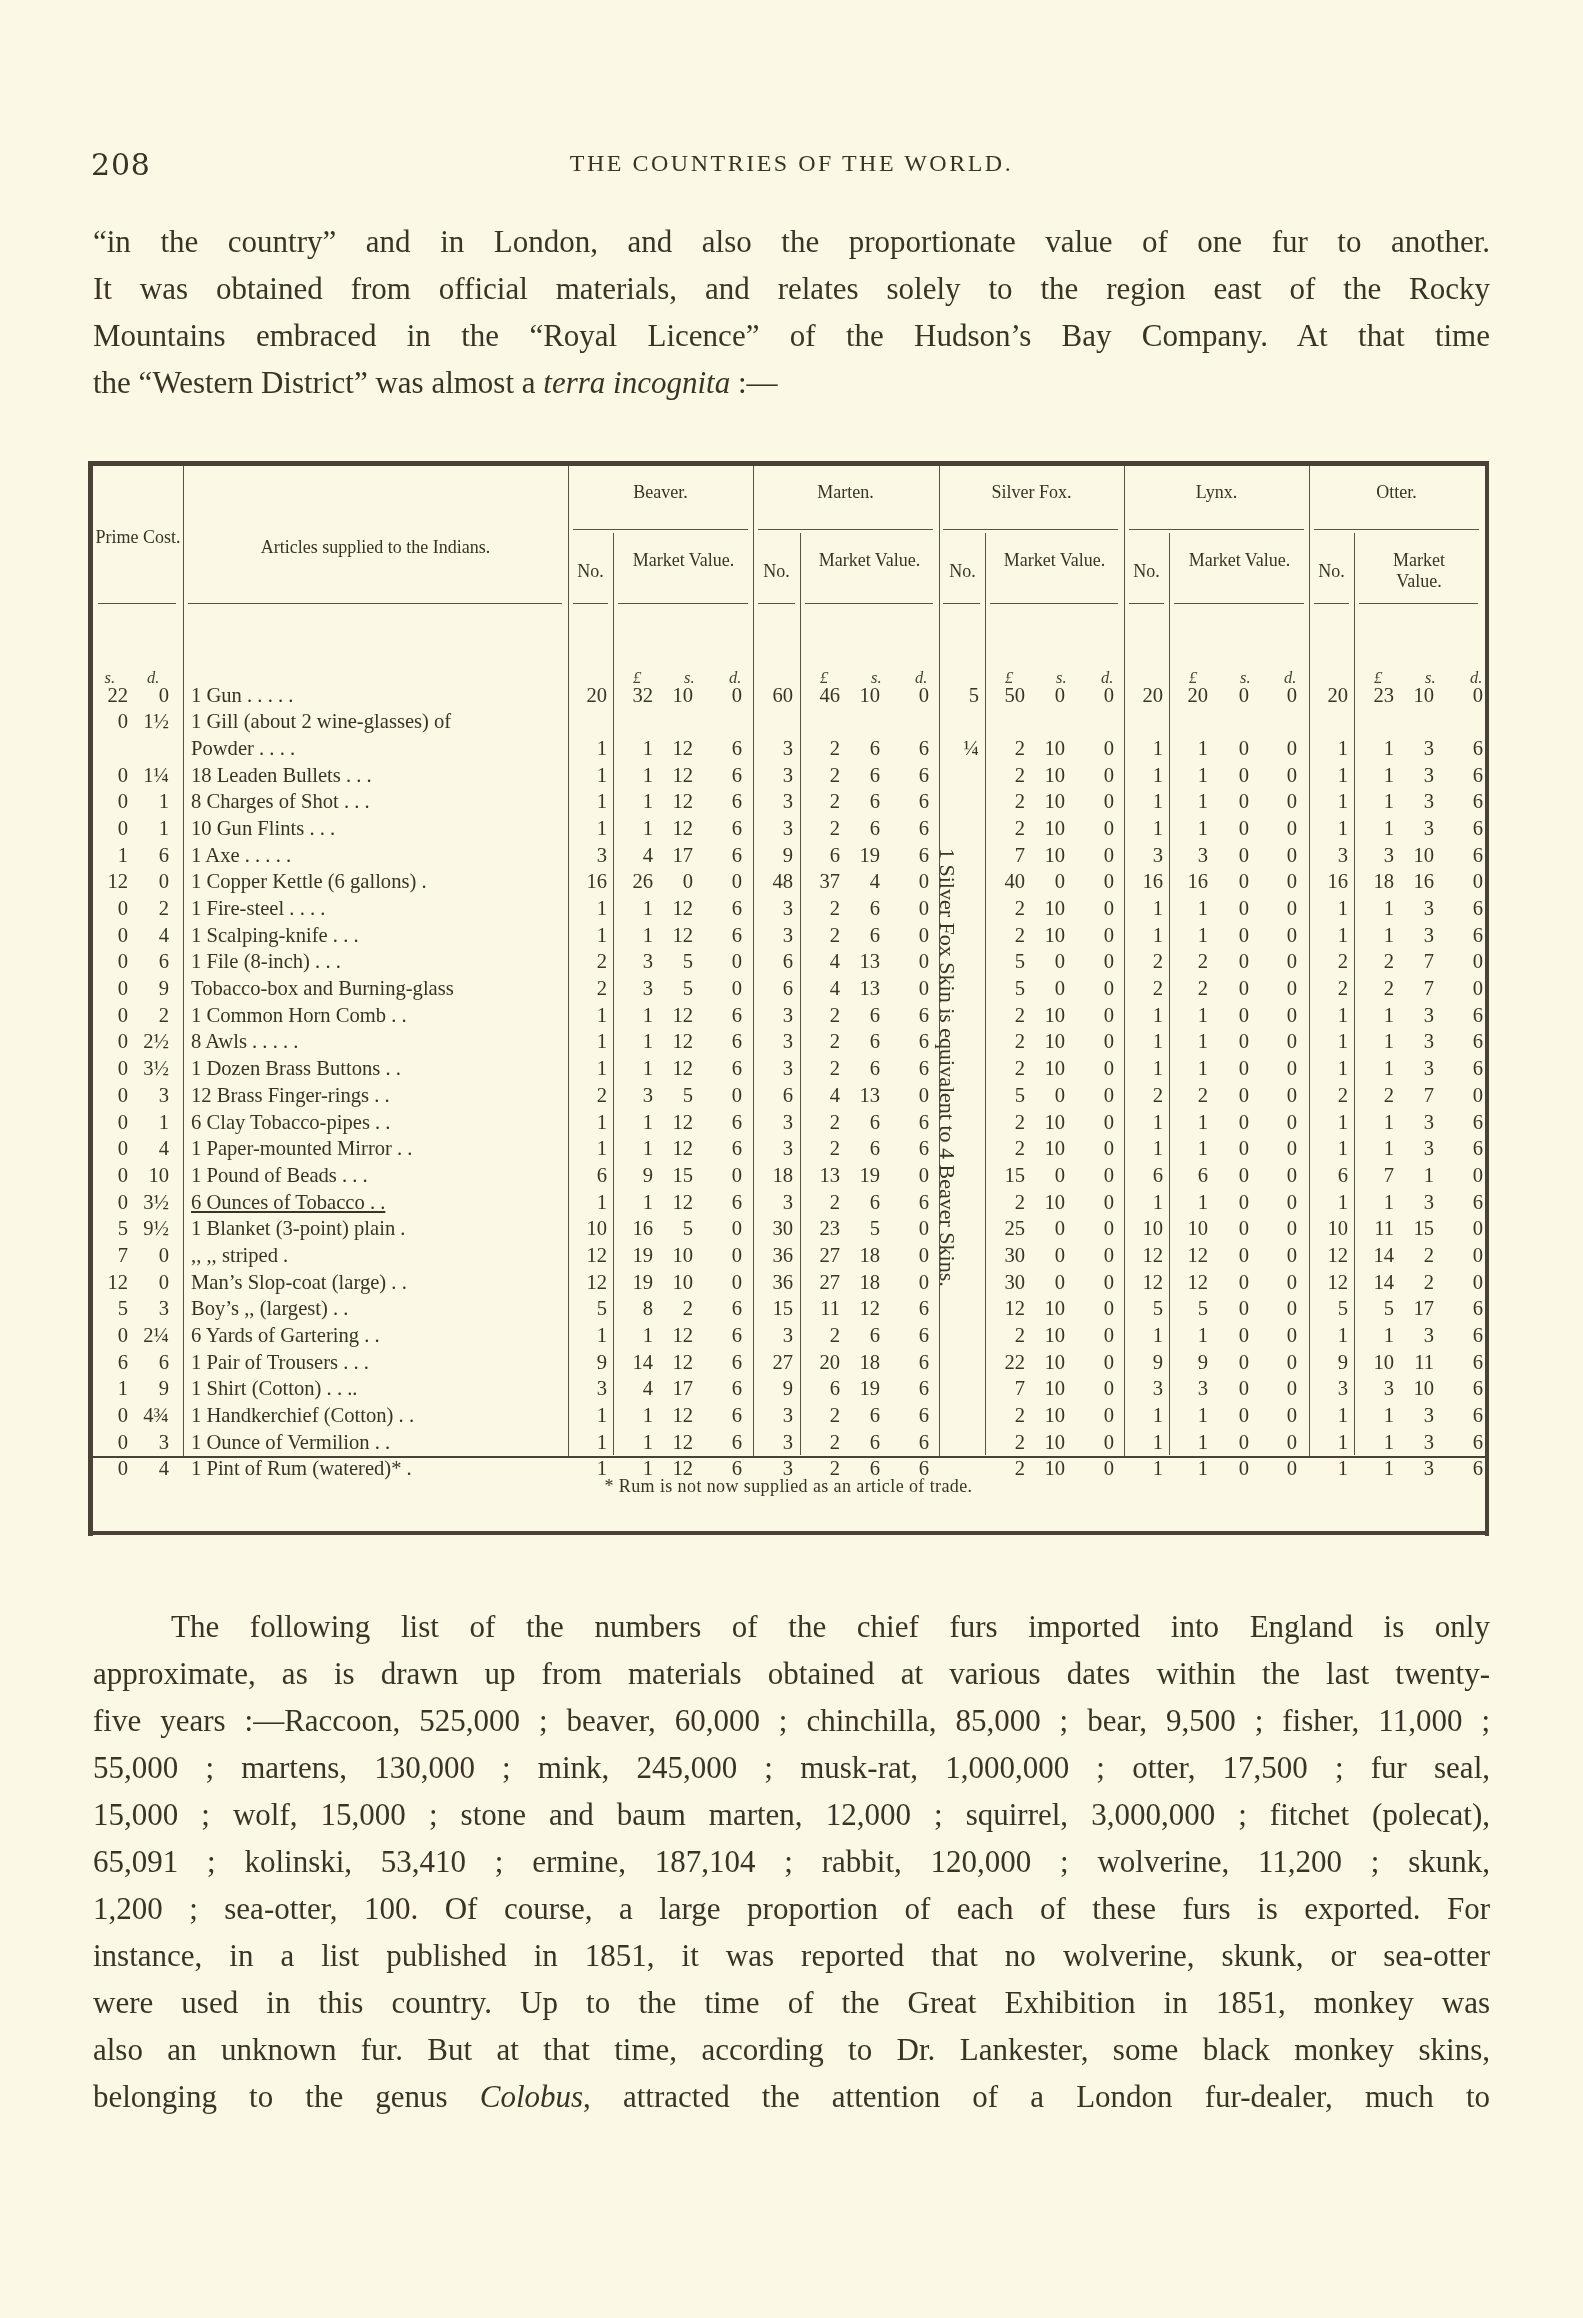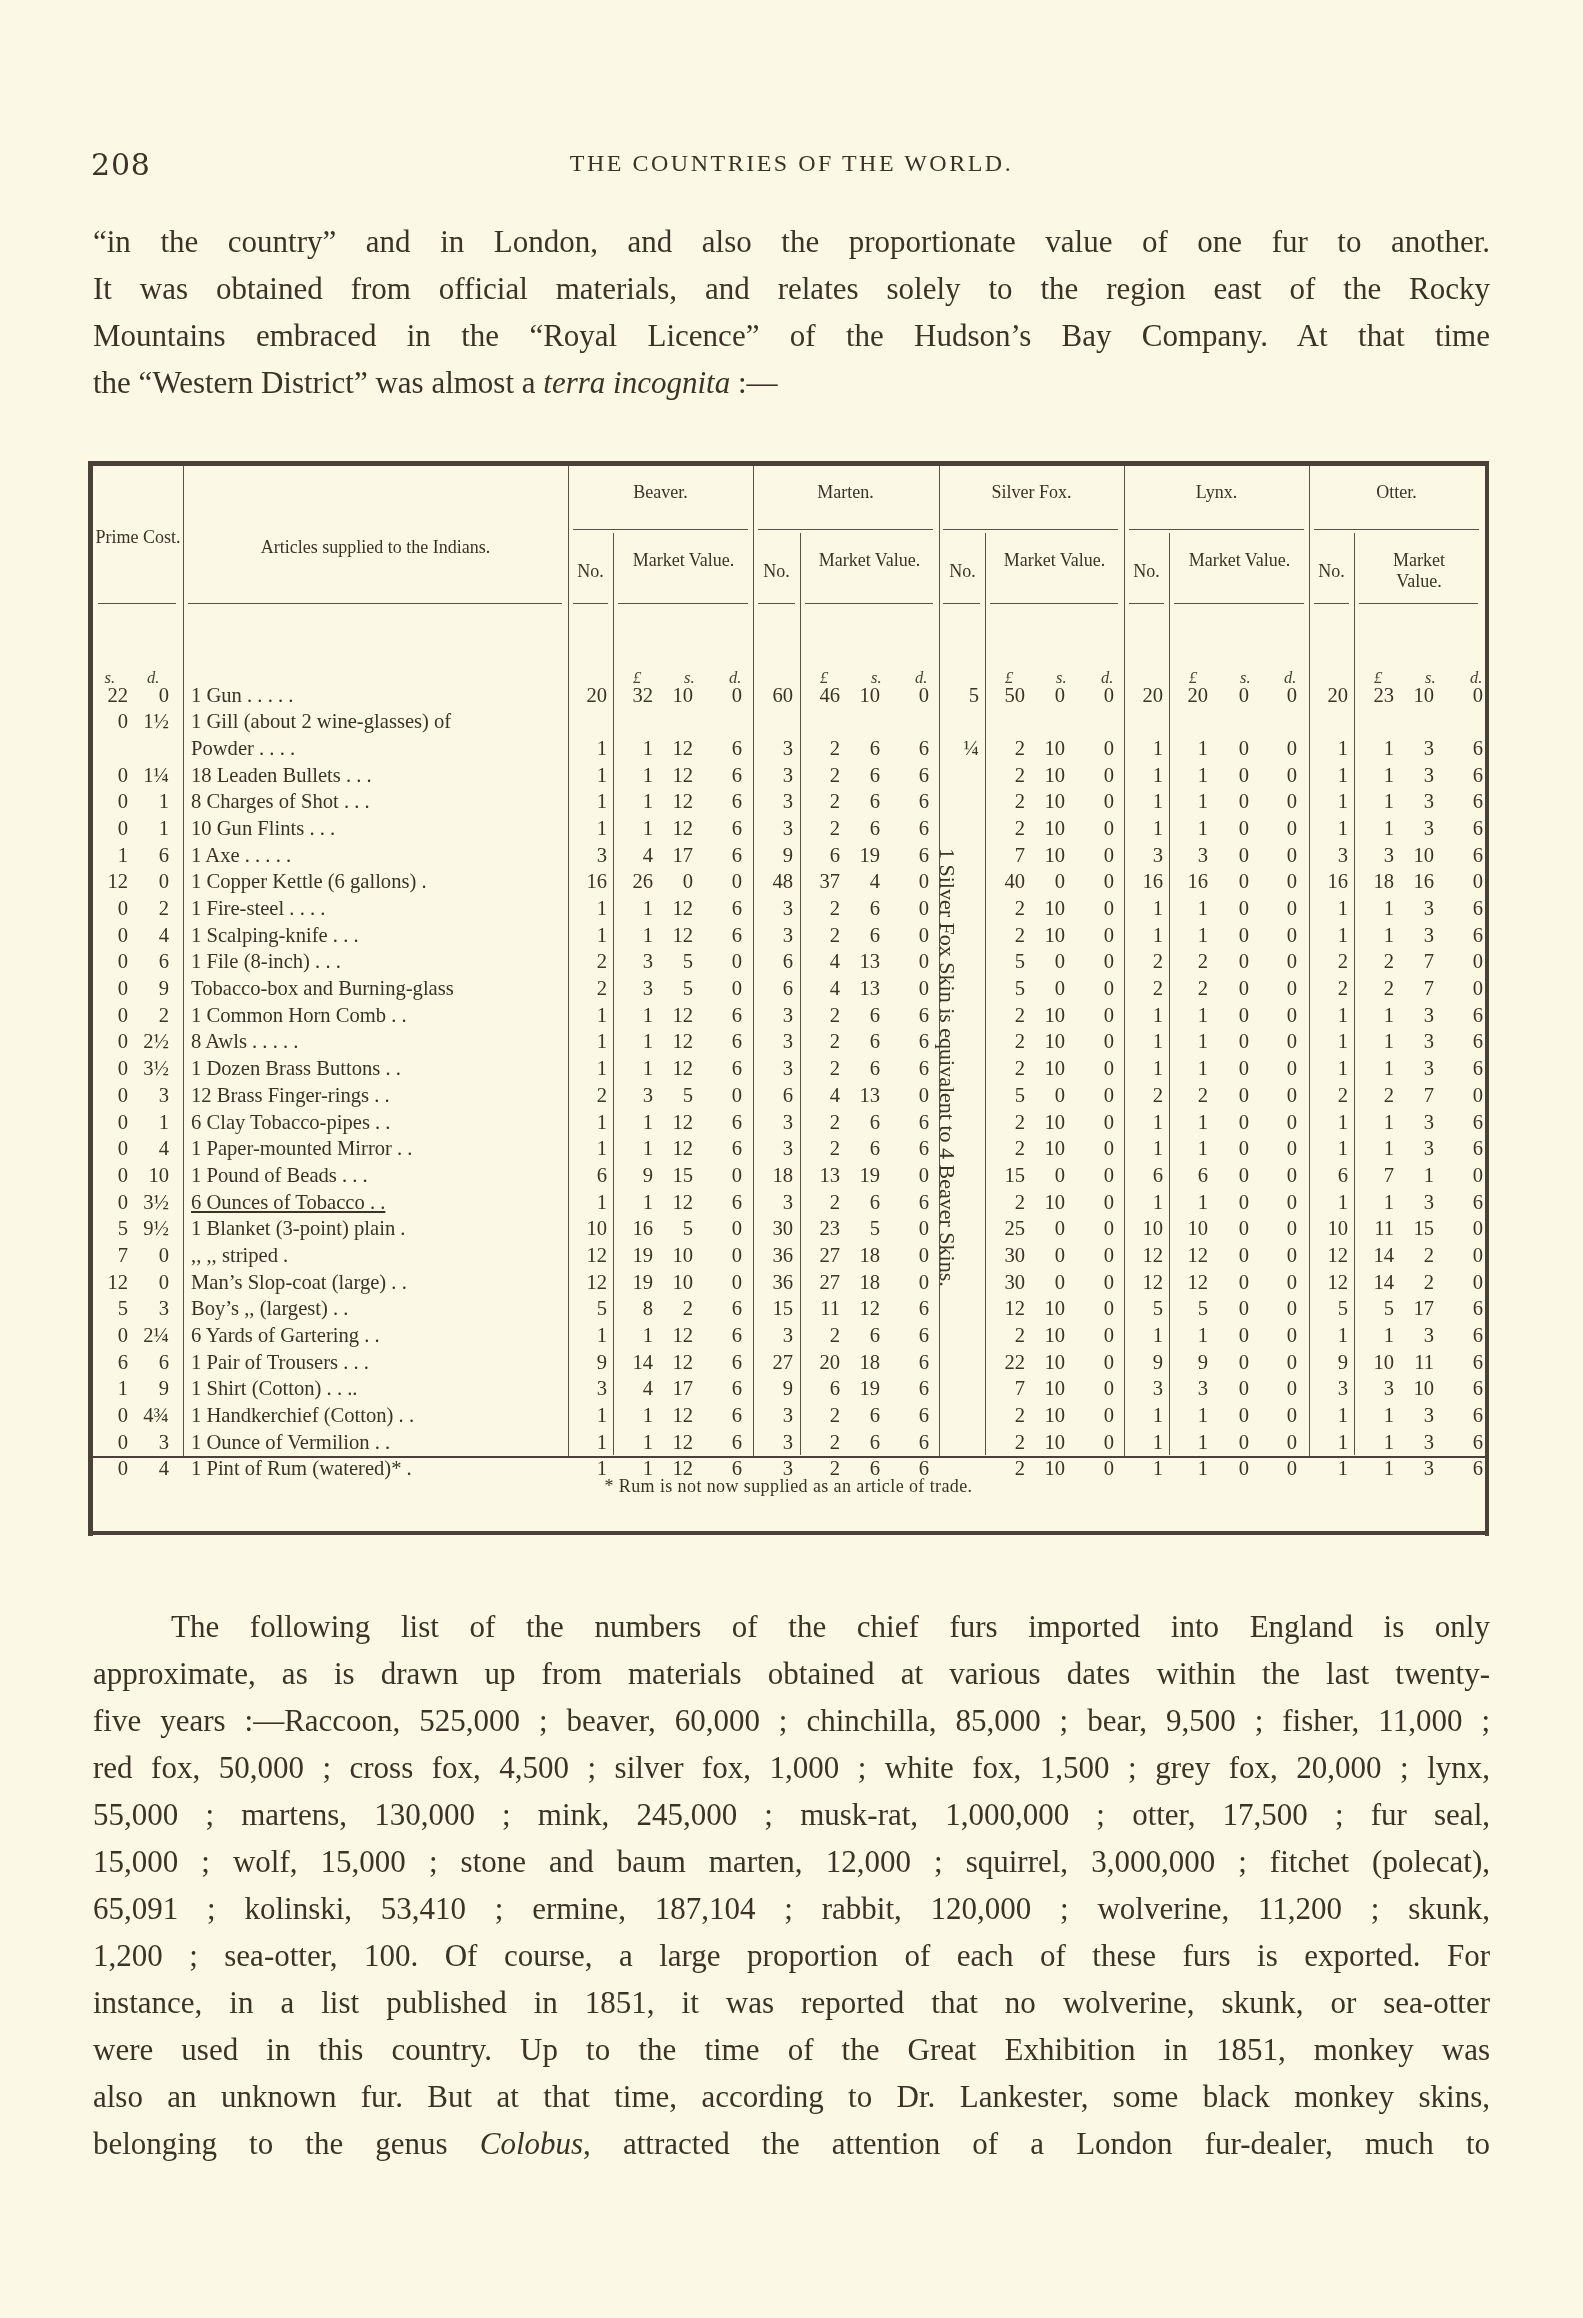--- a/index.html
+++ b/index.html
@@ -889,21 +889,20 @@
       <span>1 Silver Fox Skin is equivalent to 4 Beaver Skins.</span>
     </div>
 
   <div id="footnote">* Rum is not now supplied as an article of trade.</div>
 </div>
 
 <div id="body-para" class="abs para">
   <span class="line indent">The following list of the numbers of the chief furs imported into England is only</span>
   <span class="line">approximate, as is drawn up from materials obtained at various dates within the last twenty-</span>
   <span class="line">five years :—Raccoon, 525,000 ; beaver, 60,000 ; chinchilla, 85,000 ; bear, 9,500 ; fisher, 11,000 ;</span>
-  <span class="line">red fox, 50,000 ; cross fox, 4,500 ; silver fox, 1,000 ; white fox, 1,500 ; grey fox, 20,000 ; lynx,</span>
   <span class="line">55,000 ; martens, 130,000 ; mink, 245,000 ; musk-rat, 1,000,000 ; otter, 17,500 ; fur seal,</span>
   <span class="line">15,000 ; wolf, 15,000 ; stone and baum marten, 12,000 ; squirrel, 3,000,000 ; fitchet (polecat),</span>
   <span class="line">65,091 ; kolinski, 53,410 ; ermine, 187,104 ; rabbit, 120,000 ; wolverine, 11,200 ; skunk,</span>
   <span class="line">1,200 ; sea-otter, 100.  Of course, a large proportion of each of these furs is exported.  For</span>
   <span class="line">instance, in a list published in 1851, it was reported that no wolverine, skunk, or sea-otter</span>
   <span class="line">were used in this country.  Up to the time of the Great Exhibition in 1851, monkey was</span>
   <span class="line">also an unknown fur.  But at that time, according to Dr. Lankester, some black monkey skins,</span>
   <span class="line"><span>belonging to the genus </span><i>Colobus</i><span>, attracted the attention of a London fur-dealer, much to</span></span>
 </div>
 

